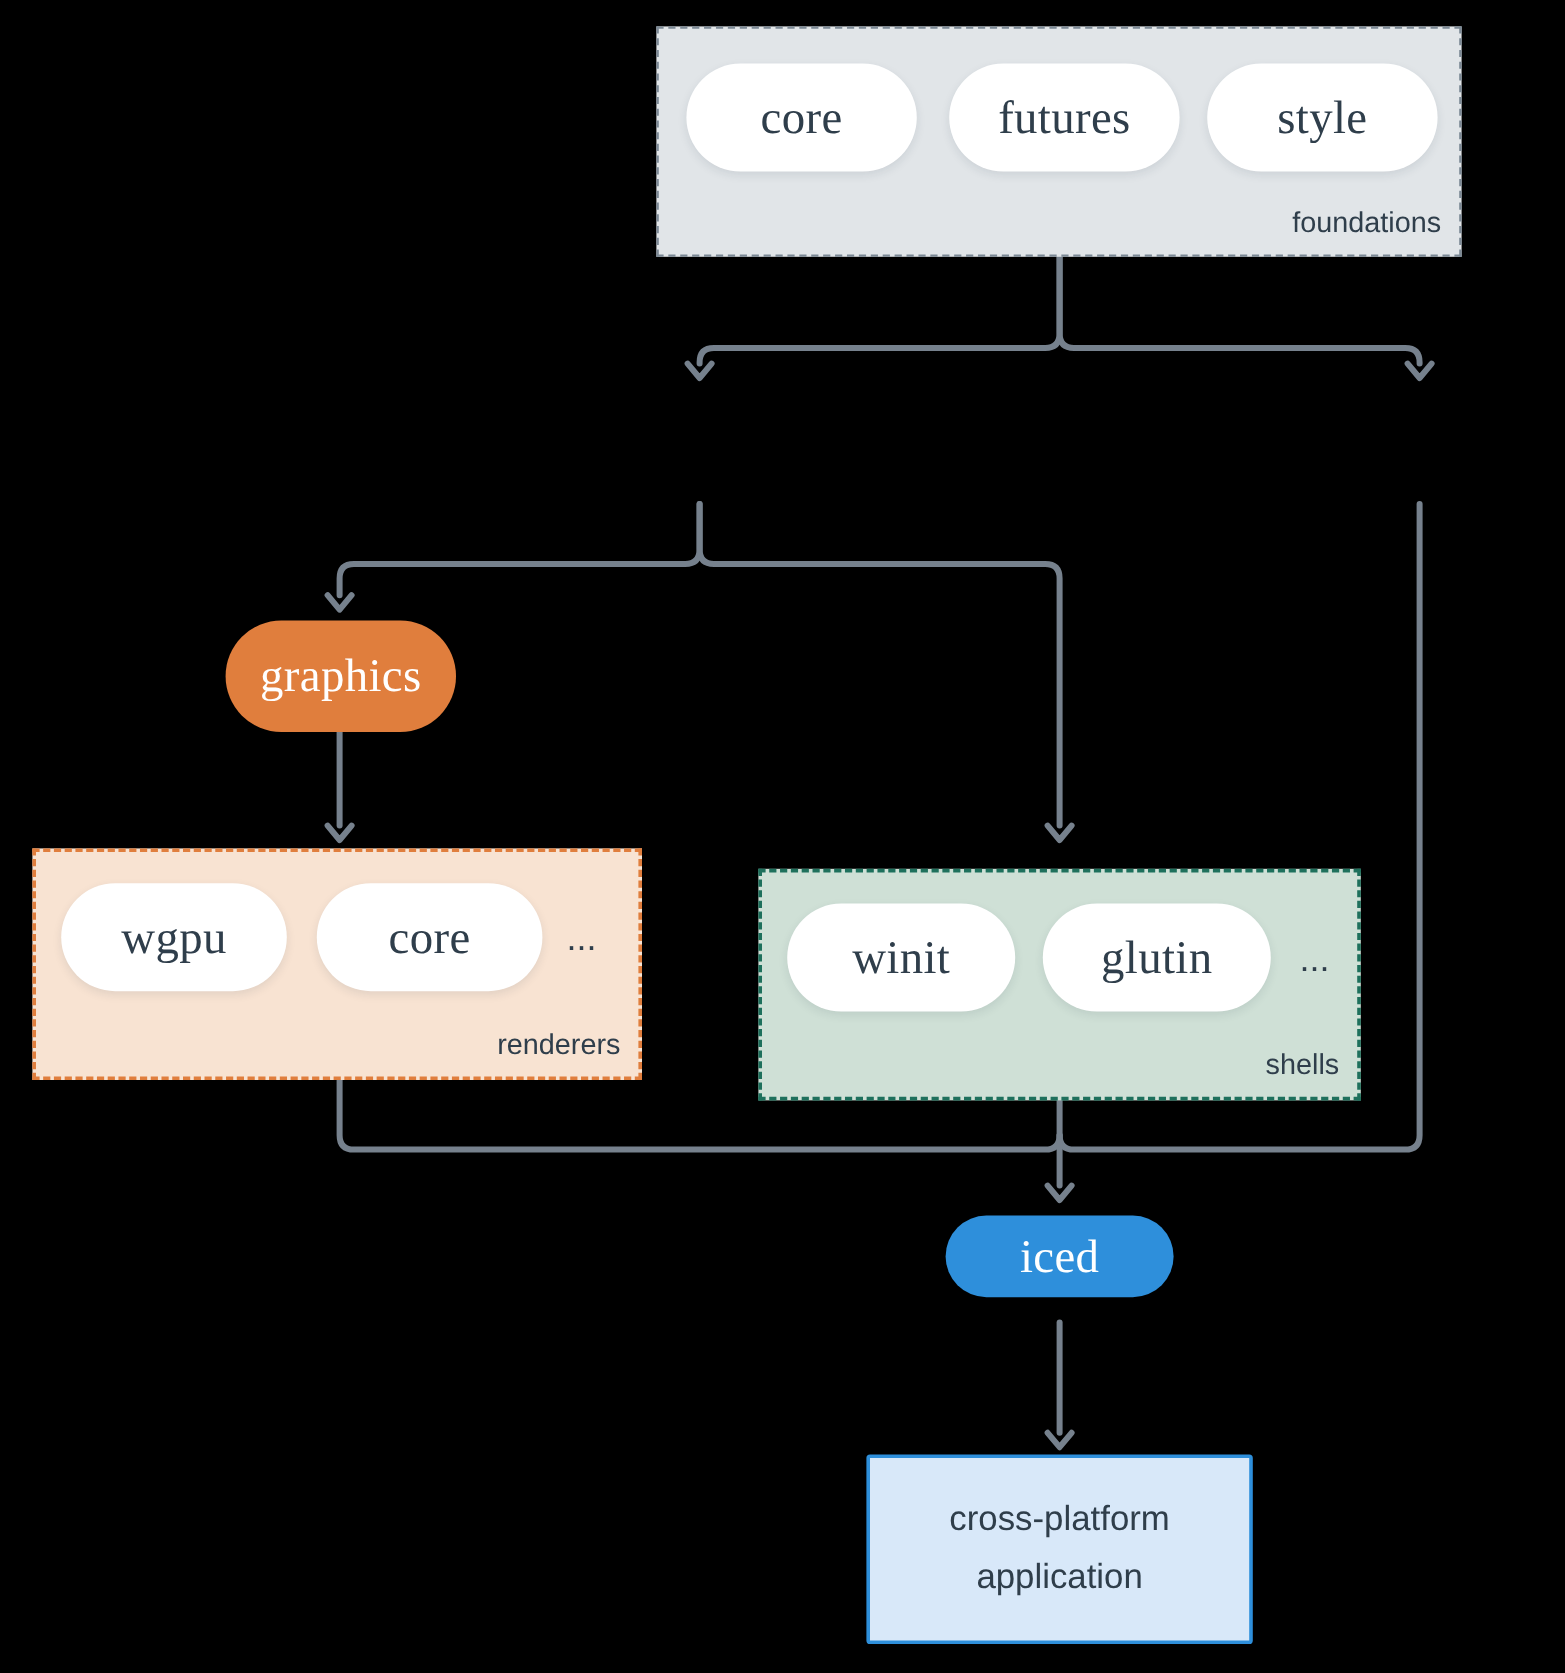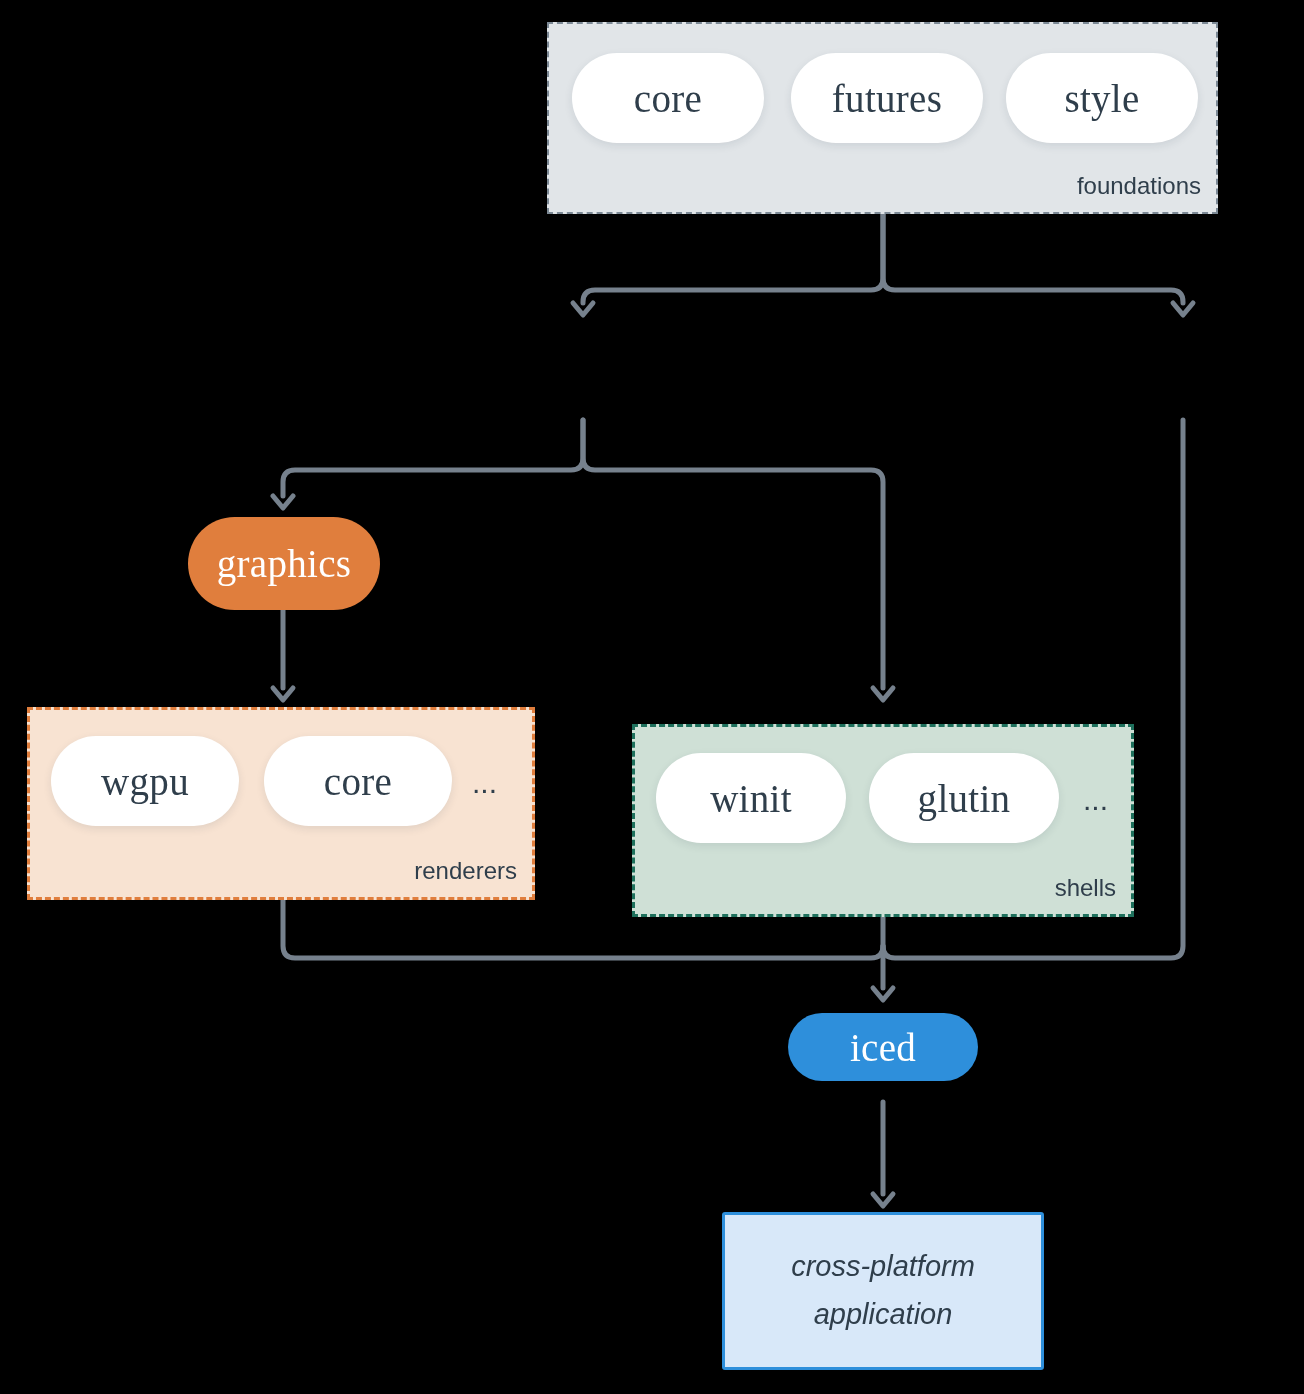--- a/index.html
+++ b/index.html
@@ -94,21 +94,20 @@
     border: 3px solid var(--c-app-border);
     border-radius: 3px;
     display: flex;
     align-items: center;
     justify-content: center;
     text-align: center;
     font-size: 29px;
     line-height: 1.65;
     color: var(--c-text-dark);
     padding: 16px 28px;
-    font-style: italic;
   }
 </style>
 </head>
 <body>
 
 <div class="stage">
 
   <svg class="arrows" viewBox="0 0 1304 1394" aria-hidden="true">
 
     <path class="arrow" d="M883 214 V278 Q883 290 871 290 H595 Q583 290 583 302 V303"></path>

